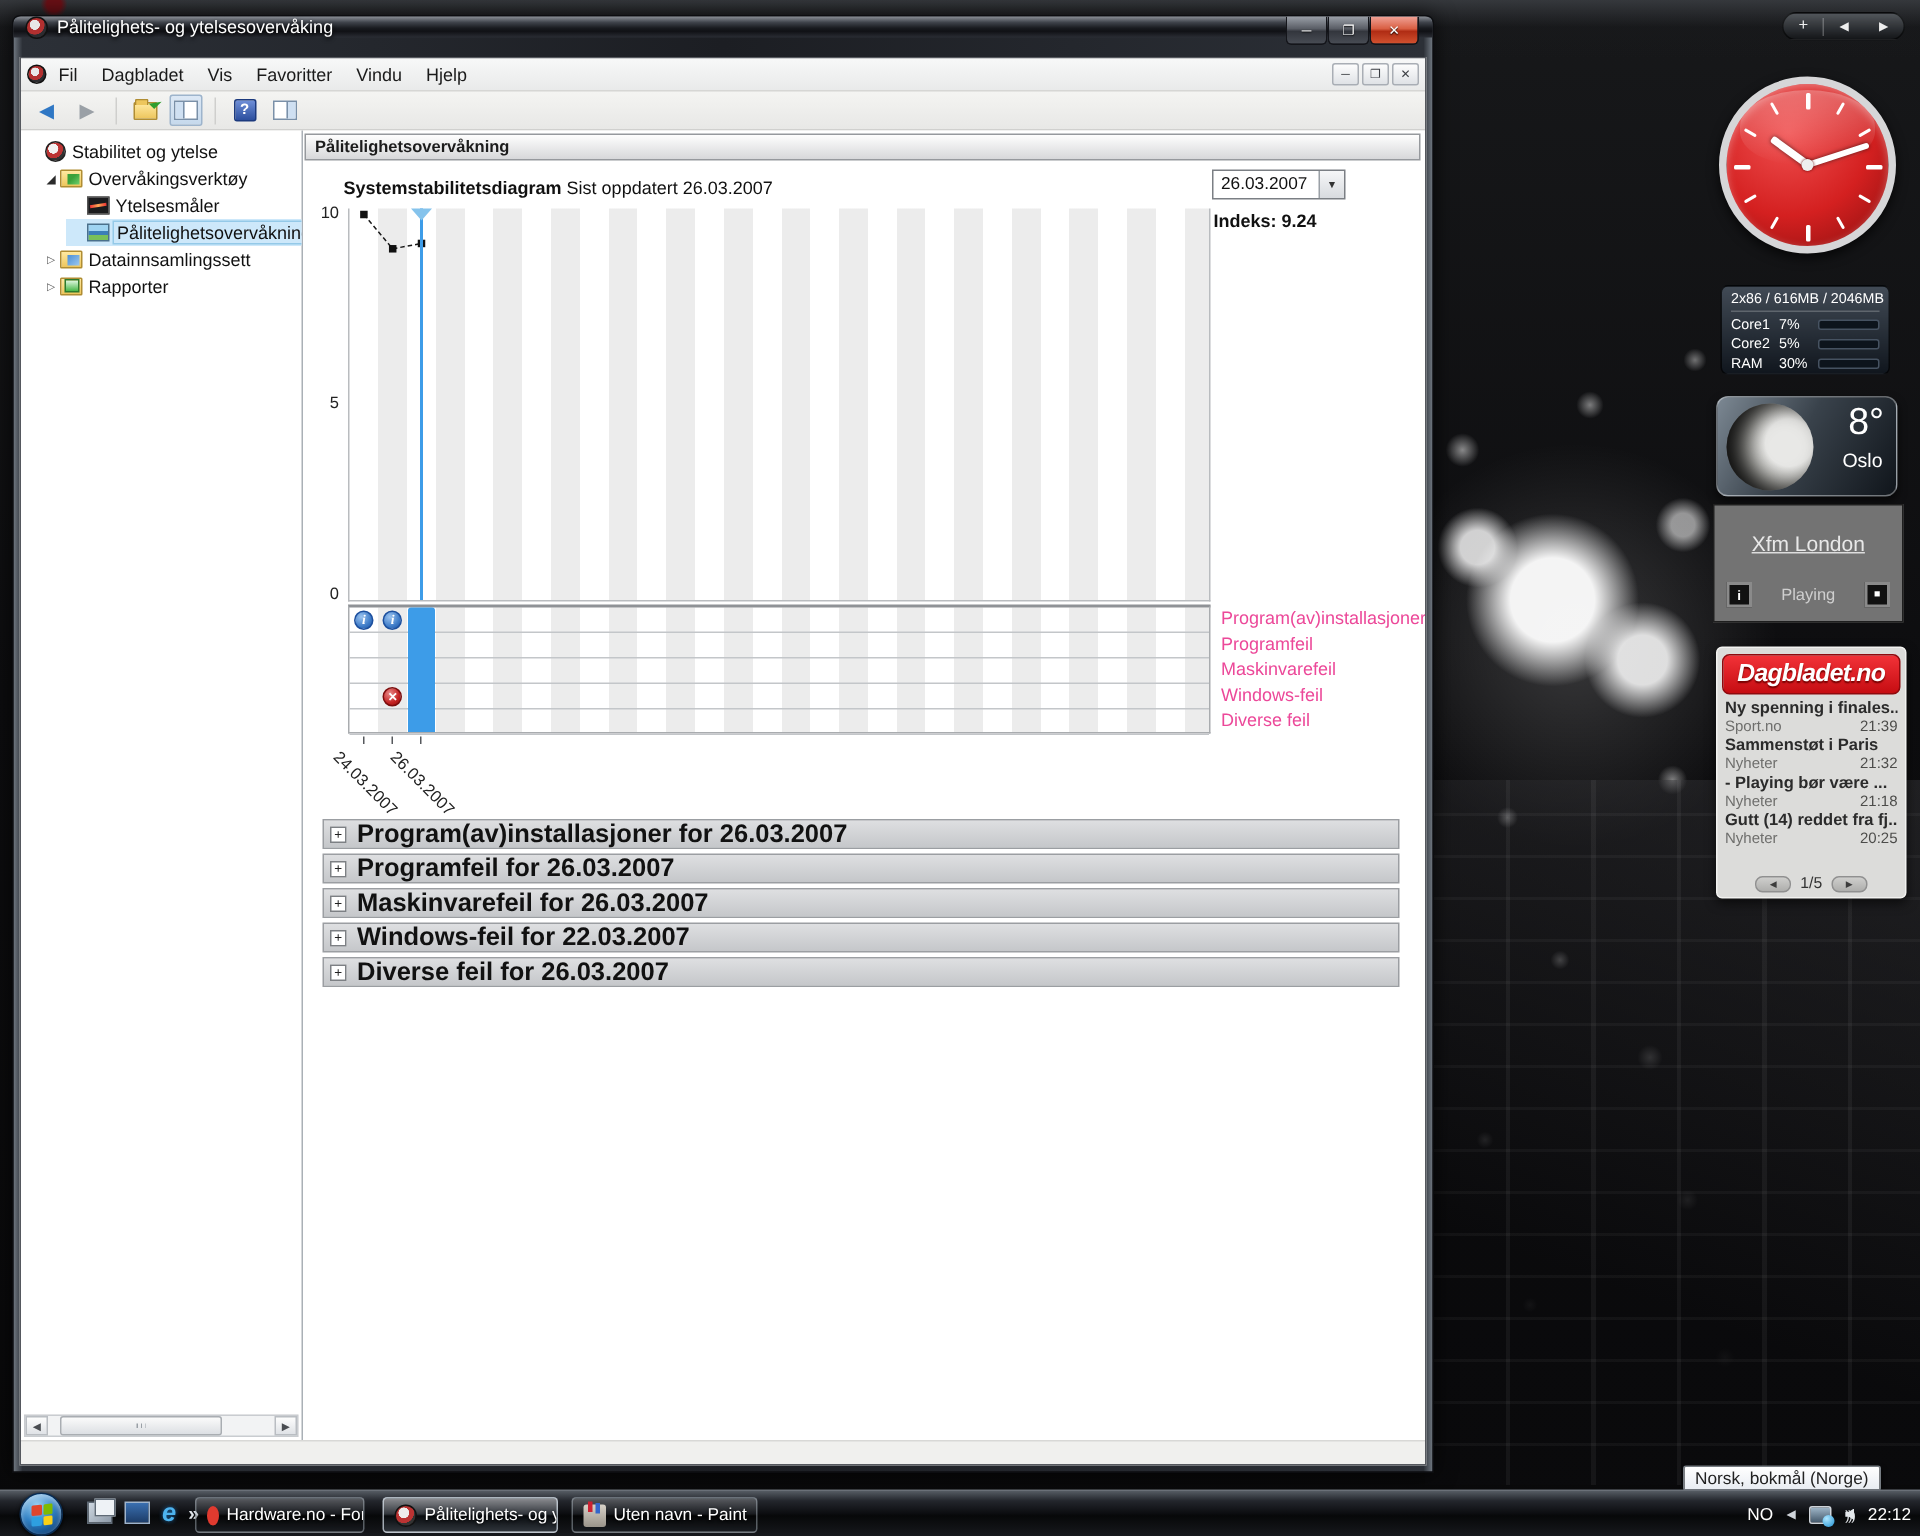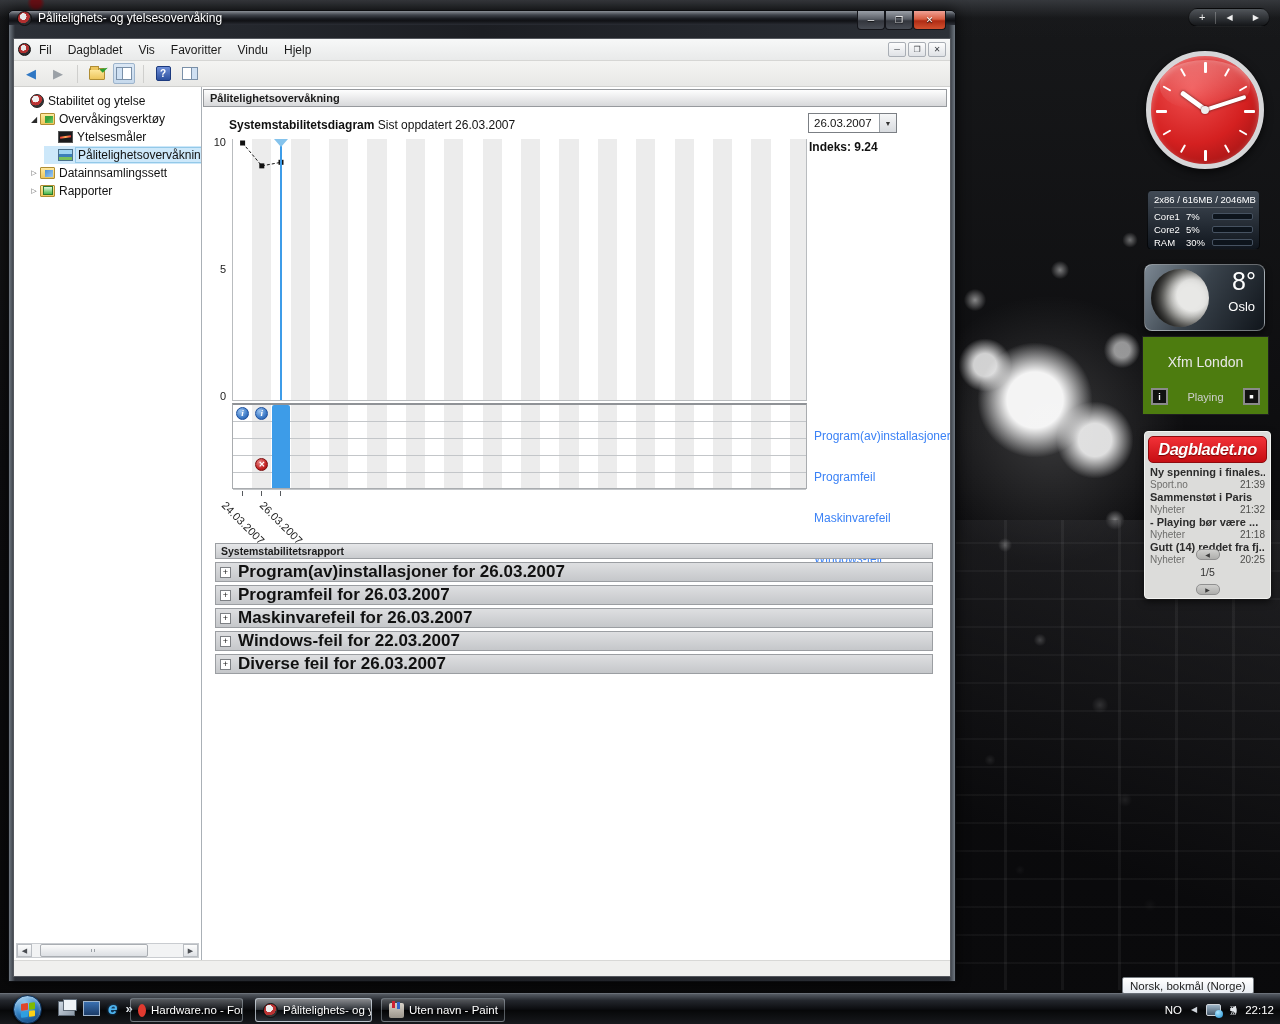--- a/index.html
+++ b/index.html
@@ -116,21 +116,21 @@
   .sel-tri{position:absolute;top:0;width:0;height:0;border-left:7px solid transparent;border-right:7px solid transparent;border-top:8px solid #85c3ec;}
   #rows{position:absolute;left:30px;top:316px;width:575px;height:86px;border:1px solid #a9acaf;border-top:2px solid #8f9296;
     background:repeating-linear-gradient(90deg,#ffffff 0 19.2px,#ececec 19.2px 38.4px);}
   .row-line{position:absolute;left:0;right:0;height:17px;border-bottom:1px solid #c3c6c9;}
   .row-highlight{position:absolute;top:0;bottom:0;background:#3d9ce8;border-radius:2px 2px 0 0;}
   .ev{position:absolute;width:13px;height:13px;border-radius:50%;font-size:9px;font-weight:bold;color:#fff;
     display:flex;align-items:center;justify-content:center;line-height:1;}
   .ev.info{background:radial-gradient(circle at 35% 30%,#9cc4f0,#3f7cc8 60%,#1c4f9e);border:1px solid #1c4f9e;font-family:"Liberation Serif",serif;font-style:italic;}
   .ev.error{background:radial-gradient(circle at 35% 30%,#e88a8a,#c42222 60%,#8f0e0e);border:1px solid #7c0c0c;font-size:8px;}
   .row-labels{position:absolute;left:612px;top:317px;}
-  .row-labels span{display:block;height:17px;line-height:17px;font-size:12px;color:#3b82f6;white-space:nowrap;margin-top:24px;}
+  .row-labels span{display:block;height:17px;line-height:17px;font-size:12px;color:#ec4899;white-space:nowrap;}
   #x-ticks{position:absolute;left:0;top:404px;height:6px;width:100%;}
   .xtick{position:absolute;top:0;width:1px;height:5px;background:#56595d;}
   .xlabel{position:absolute;top:412px;font-size:11px;color:#222;white-space:nowrap;transform:rotate(45deg);transform-origin:0 0;}
 
   #report{position:absolute;left:13px;top:456px;width:718px;}
   .report-header{height:16px;border:1px solid #9b9ea2;background:linear-gradient(180deg,#e6e7e9,#c9cbce);
     font-size:10.5px;font-weight:bold;color:#1b1b1b;display:flex;align-items:center;padding:0 5px;}
   .report-row{height:20px;margin-top:3px;border:1px solid #9b9ea2;background:linear-gradient(180deg,#dedfe1,#c5c7ca);
     display:flex;align-items:center;padding:0 4px;}
   .plusbox{width:11px;height:11px;border:1px solid #7d8084;background:#fff;font-size:9px;line-height:9px;text-align:center;color:#222;margin-right:7px;flex:0 0 auto;}
@@ -171,37 +171,37 @@
 
   #weather{position:absolute;left:1144px;top:264px;width:121px;height:67px;border-radius:8px;
     background:linear-gradient(120deg,#7c8893 0%,#39424b 45%,#10151b 100%);border:1px solid rgba(255,255,255,.35);
     box-shadow:0 3px 6px rgba(0,0,0,.6);color:#fff;overflow:hidden;}
   .moon{position:absolute;left:6px;top:4px;width:58px;height:58px;border-radius:50%;
     background:radial-gradient(circle at 72% 45%, #e8e8e6 0 30%, #9a9a96 55%, #3c3c3a 85%);
     box-shadow:inset 10px 0 14px rgba(0,0,0,.75);}
   #weather .temp{position:absolute;right:8px;top:2px;font-size:25px;font-weight:300;}
   #weather .city{position:absolute;right:9px;top:34px;font-size:13px;}
 
-  #radio{position:absolute;left:1142px;top:336px;width:127px;height:79px;background:#4d7c0f;border:1px solid #1f1f1f;color:#ddd;}
+  #radio{position:absolute;left:1142px;top:336px;width:127px;height:79px;background:#737373;border:1px solid #1f1f1f;color:#ddd;text-decoration:underline;}
   #radio .station{text-align:center;margin-top:17px;font-size:14px;color:#e8e8e8;}
   #radio .row{position:absolute;left:8px;right:8px;bottom:9px;display:flex;align-items:center;justify-content:space-between;}
   .sq-btn{width:17px;height:17px;border:2px solid #8a8a8a;background:#111;color:#fff;font-size:9px;font-weight:bold;
     display:flex;align-items:center;justify-content:center;}
   #radio .status{font-size:11px;color:#cfcfcf;}
 
   #feed{position:absolute;left:1144px;top:431px;width:127px;height:168px;background:#dcdcda;border-radius:4px;
     border:1px solid #f2f2f0;box-shadow:0 3px 7px rgba(0,0,0,.6);overflow:hidden;}
   .feed-logo{margin:4px 3px 2px;height:27px;border-radius:5px;background:linear-gradient(180deg,#f23238,#c60d12);
     border:1px solid #8f0a0e;color:#fff;font-weight:bold;font-style:italic;font-size:16.5px;
     display:flex;align-items:center;justify-content:center;letter-spacing:-0.5px;text-shadow:0 1px 1px #700;}
   .feed-item{padding:1px 5px 0;}
   .feed-item .ft{font-size:11px;font-weight:bold;color:#2b2b2b;white-space:nowrap;overflow:hidden;}
   .feed-item .fs{display:flex;justify-content:space-between;font-size:10px;color:#6e6e6c;margin-top:1px;}
   .feed-item .fs .time{color:#4c4c4a;}
-  .feed-nav{position:absolute;left:0;right:0;bottom:3px;display:flex;align-items:center;justify-content:center;gap:6px;flex-direction:column;}
+  .feed-nav{position:absolute;left:0;right:0;bottom:3px;display:flex;align-items:center;justify-content:center;gap:6px;}
   .fn-btn{width:24px;height:11px;border-radius:5px;background:linear-gradient(180deg,#cfcfcd,#aeaeac);border:1px solid #909090;
     font-size:6px;color:#3c3c3c;display:flex;align-items:center;justify-content:center;}
   .feed-page{font-size:10.5px;color:#333;}
 
   
   #taskbar{position:absolute;left:0;right:0;top:993px;height:31px;
     background:linear-gradient(180deg,#555b63 0,#23262c 22%,#0c0d10 50%,#070809 55%,#17191d 100%);
     border-top:1px solid #6a7078;display:flex;align-items:center;}
   #start-orb{position:absolute;left:13px;top:1px;width:29px;height:29px;border-radius:50%;
     background:radial-gradient(circle at 40% 30%, #9fd4f5, #2d7fc4 45%, #0b3a70 85%);
@@ -375,21 +375,20 @@
           </div>
           <div id="x-ticks">
               <div class="xtick" style="left: 39.6px;"></div>
               <div class="xtick" style="left: 58.8px;"></div>
               <div class="xtick" style="left: 78px;"></div>
             </div>
           <span class="xlabel" style="left:26px;">24.03.2007</span>
           <span class="xlabel" style="left:64px;">26.03.2007</span>
 
           <div id="report">
-            <div class="report-header">Systemstabilitetsrapport</div>
             <div class="report-row">
               <span class="plusbox">+</span>
               <span class="rlabel">Program(av)installasjoner for 26.03.2007</span>
             </div>
             <div class="report-row">
               <span class="plusbox">+</span>
               <span class="rlabel">Programfeil for 26.03.2007</span>
             </div>
             <div class="report-row">
               <span class="plusbox">+</span>

